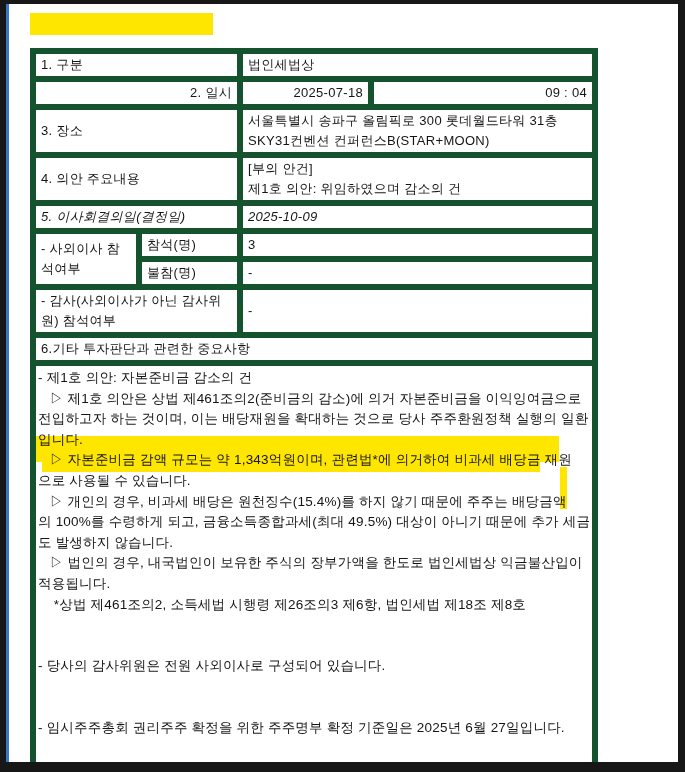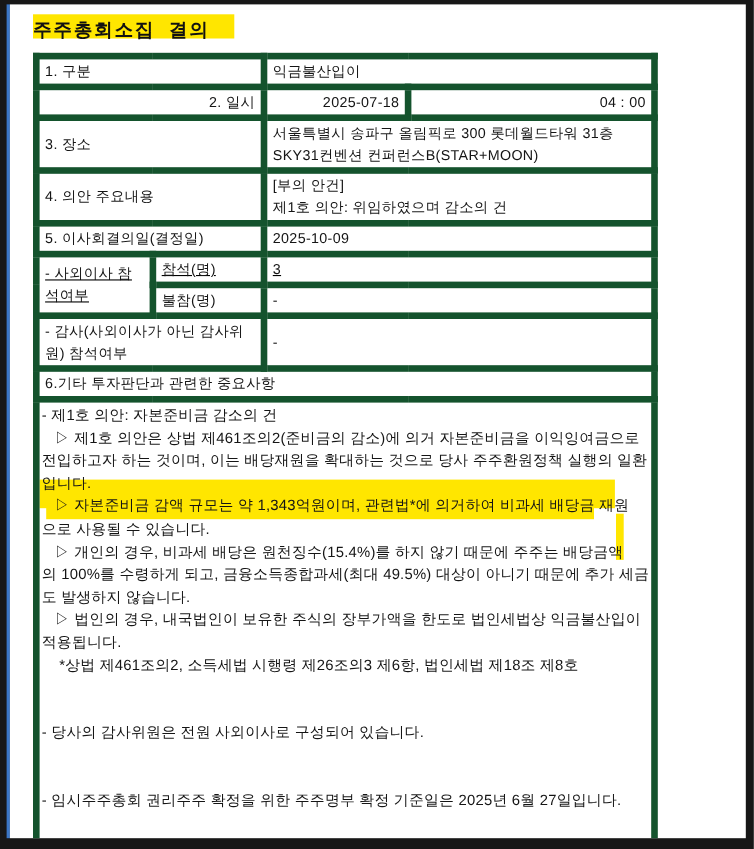--- a/index.html
+++ b/index.html
@@ -20,58 +20,57 @@
              white-space:pre;line-height:24px;}
 
   table.doc-table{position:absolute;left:21px;top:44px;width:562px;z-index:2;
                   border-collapse:collapse;table-layout:fixed;background:transparent;}
   .doc-table td{border:6px solid #14532d;padding:1px 5px;font-size:13px;color:#151515;
                 vertical-align:middle;overflow:hidden;white-space:pre-line;
                 letter-spacing:0.3px;line-height:20px;word-break:break-all;}
   .doc-table td.val{word-break:break-all;}
   .doc-table tr.r1{height:22px;} .doc-table tr.r2{height:23px;text-align:right;}
   .doc-table tr.r3{height:46px;} .doc-table tr.r4{height:46px;}
-  .doc-table tr.r5{height:22px;} .doc-table tr.r6{height:22px;text-decoration:underline;}
+  .doc-table tr.r5{height:22px;font-style:italic;} .doc-table tr.r6{height:22px;}
   .doc-table tr.r7{height:22px;margin-top:16px;} .doc-table tr.r8{height:42px;}
   .doc-table tr.r9{height:22px;margin-top:24px;}
   .doc-table td.bodycell{white-space:pre;vertical-align:top;padding:2px 1px 0 2px;
                          font-size:13.5px;line-height:20.6px;letter-spacing:0.2px;
                          word-break:normal;height:447px;}
 </style>
 </head>
 <body>
 
 <div class="screen">
   <div class="accent-line"></div>
 
   <div class="page">
 
     <div class="hl hl-title"></div>
     <div class="hl hl-line1"></div>
     <div class="hl hl-line2"></div>
     <div class="hl hl-vbar"></div>
 
-    <h1 class="doc-title">주주총회소집  결의</h1>
 
     <table class="doc-table">
       <colgroup>
         <col style="width:106px">
           <col style="width:101px">
           <col style="width:131px">
           <col style="width:224px">
       </colgroup>
       <tbody>
           <tr class="r1">
         <td colspan="2">1. 구분</td>
-        <td colspan="2" class="val">익금불산입이</td>
+        <td colspan="2" class="val">법인세법상</td>
       </tr>
       <tr class="r2">
         <td colspan="2">2. 일시</td>
         <td class="val">2025-07-18</td>
-        <td class="val">04 :  00</td>
+        <td class="val">09 :  04</td>
       </tr>
       <tr class="r3">
         <td colspan="2">3. 장소</td>
         <td colspan="2" class="val">서울특별시 송파구 올림픽로 300 롯데월드타워 31층
 SKY31컨벤션 컨퍼런스B(STAR+MOON)</td>
       </tr>
       <tr class="r4">
         <td colspan="2">4. 의안 주요내용</td>
         <td colspan="2" class="val">[부의 안건]
 제1호 의안: 위임하였으며 감소의 건</td>

